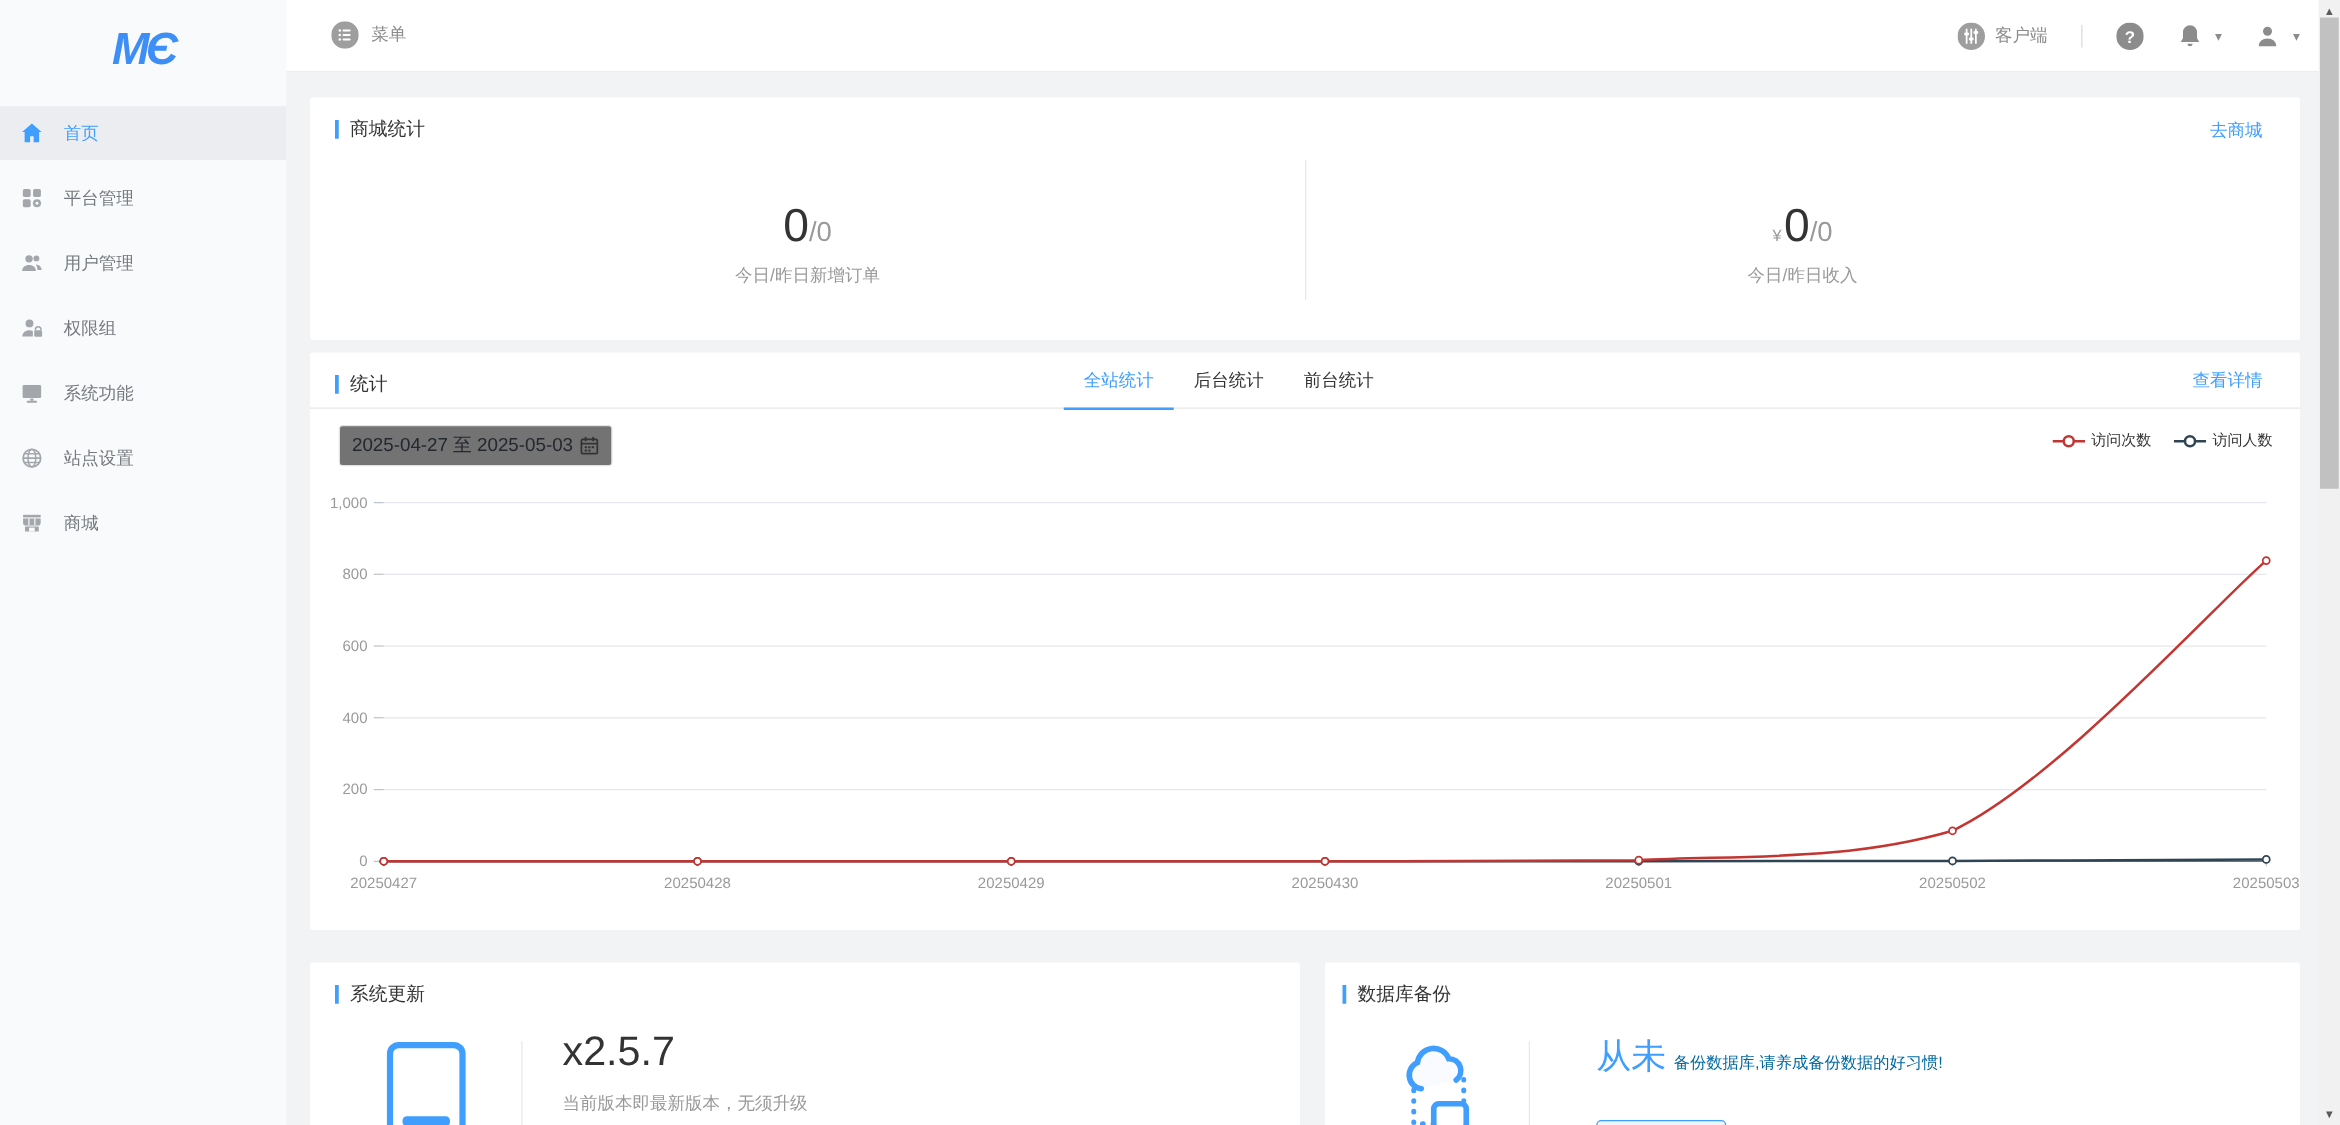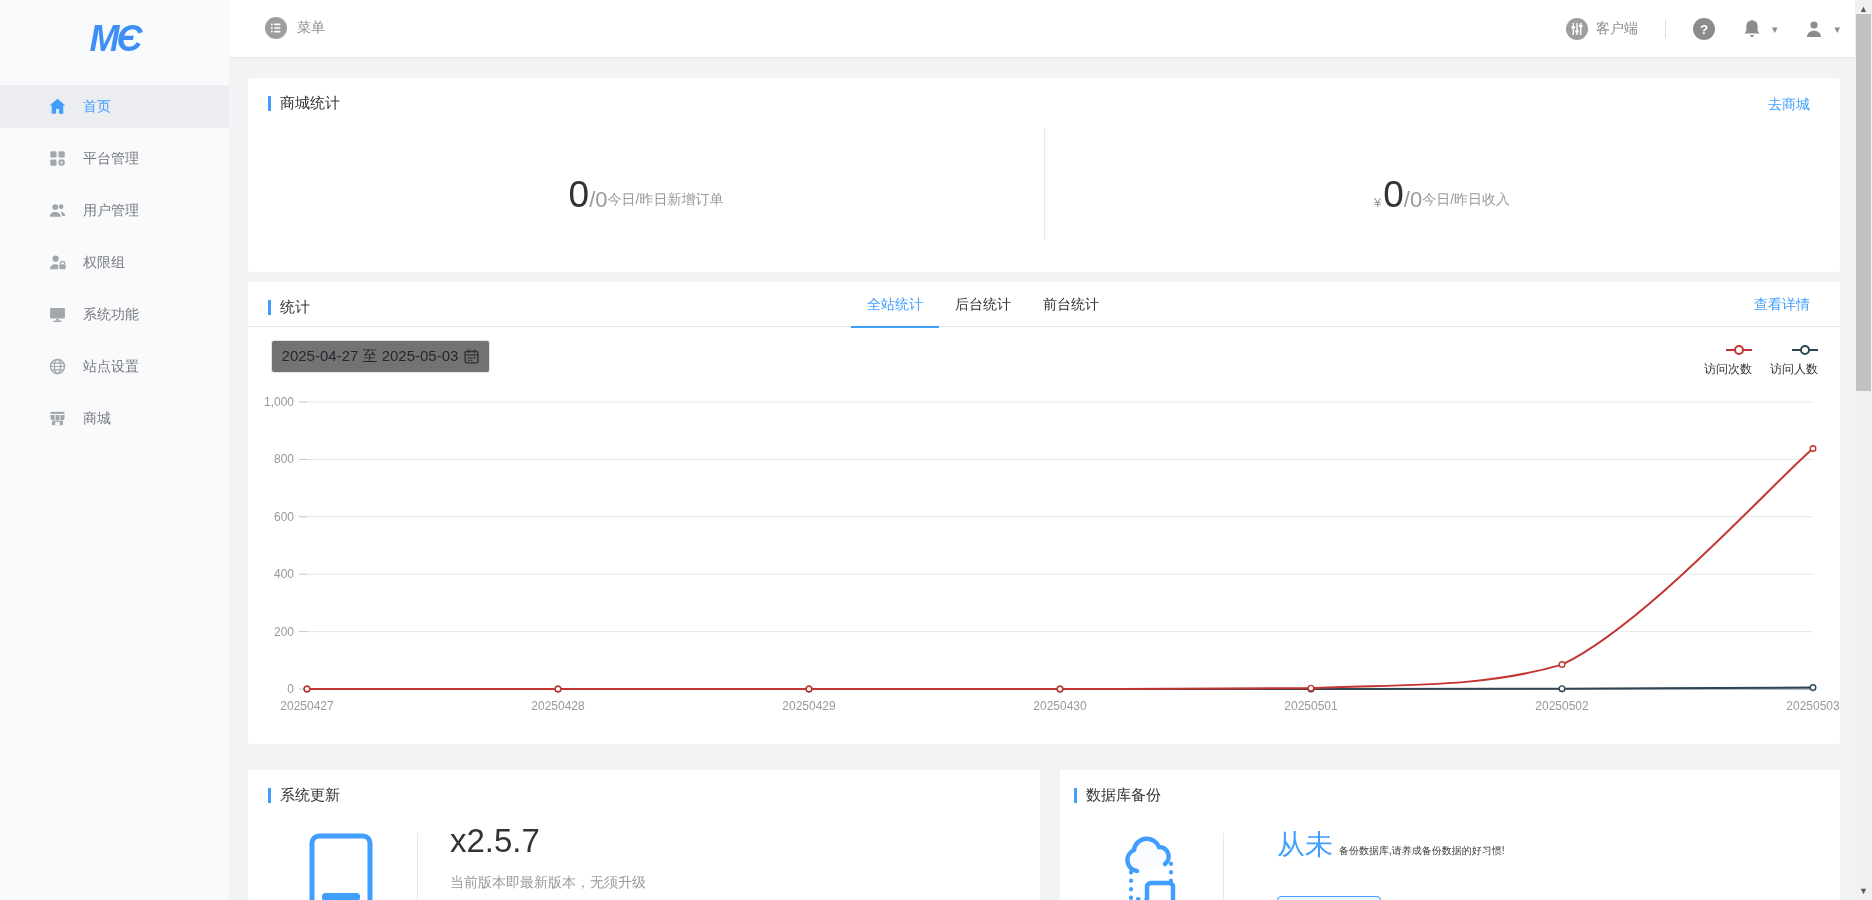--- a/index.html
+++ b/index.html
@@ -7,21 +7,21 @@
     font-family:"Liberation Sans","DejaVu Sans",sans-serif; }
 
   
   .sidebar { position:absolute; left:0; top:0; width:229px; height:900px;
     background:#f9fafb; z-index:5; }
   .logo { position:absolute; left:0; top:18px; width:229px; text-align:center;
     font-size:36px; font-weight:800; font-style:italic; color:#3d8ef7;
     letter-spacing:-3px; }
   .side-nav { position:absolute; top:85px; left:0; width:229px; }
   .side-item { height:43px; margin-bottom:9px; display:flex; align-items:center;
-    padding-left:48px; cursor:pointer; color:#76797e; font-size:14px; }
+    padding-left:16px; cursor:pointer; color:#76797e; font-size:14px; }
   .side-item svg { width:19px; height:19px; margin-right:16px; fill:#a3a6ab; }
   .side-item.active { background:#ebedf0; color:#409eff; }
   .side-item.active svg { fill:#409eff; }
 
   
   .topbar { position:absolute; left:229px; top:0; right:17px; height:58px;
     background:#fff; border-bottom:1px solid #e8e8e8; }
   .menu-btn { position:absolute; left:36px; top:17px; display:flex; align-items:center;
     gap:10px; color:#8c8c8c; font-size:14px; cursor:pointer; }
   .tb-right { position:absolute; right:15px; top:0; height:58px; display:flex;
@@ -38,21 +38,21 @@
   .card-title { position:absolute; left:20px; top:16px; display:flex; align-items:center;
     font-size:15px; color:#333; }
   .card-title::before { content:""; width:3px; height:15px; background:#409eff;
     margin-right:9px; display:inline-block; }
   .blue-link { position:absolute; color:#409eff; font-size:14px; cursor:pointer;
     text-decoration:none; }
 
   
   #card-mall { left:19px; top:20px; width:1592px; height:194px; }
   .stat-row { position:absolute; left:0; top:58px; right:0; bottom:18px; display:flex; }
-  .stat-half { width:50%; display:flex; flex-direction:row; align-items:center;
+  .stat-half { width:50%; display:flex; flex-direction:column; align-items:center;
     justify-content:center; }
   .stat-divider { position:absolute; left:796px; top:50px; height:112px; width:1px;
     background:#e8e8e8; }
   .stat-num { color:#333; }
   .stat-prefix { font-size:13px; color:#999; margin-right:2px; }
   .num-main { font-size:37px; font-weight:500; color:#333; }
   .num-sub { font-size:22px; color:#999; }
   .stat-label { margin-top:10px; font-size:14px; color:#999; }
 
   
@@ -62,36 +62,36 @@
   .tabs { position:absolute; left:603px; top:0; display:flex; }
   .tab { padding:0 16px; line-height:44px; font-size:14px; color:#333; cursor:pointer;
     border-bottom:2px solid transparent; }
   .tab.active { color:#409eff; border-bottom-color:#409eff; }
   .date-input { position:absolute; left:23px; top:58px; width:219px; height:33px;
     background:#737373; border:1px solid #e0e3e8; border-radius:3px; display:flex;
     align-items:center; justify-content:center; gap:6px; font-size:15px; color:#24292f;
     cursor:pointer; }
   .legend { position:absolute; right:22px; top:62px; display:flex; gap:18px;
     align-items:center; font-size:12px; color:#333; }
-  .legend-item { display:flex; align-items:flex-end; gap:5px; cursor:pointer;flex-direction:column; }
+  .legend-item { display:flex; align-items:center; gap:5px; cursor:pointer; }
   #chart-svg { position:absolute; left:0; top:95px; }
   .tick { font-size:12px; fill:#999; font-family:"Liberation Sans",sans-serif; }
 
   
   #card-update { left:19px; top:712px; width:792px; height:188px; }
   #card-backup { left:831px; top:712px; width:780px; height:188px; }
   .v-divider { position:absolute; width:1px; background:#e8e8e8; }
   .update-icon { position:absolute; left:61px; top:63px; }
   .version-big { position:absolute; left:202px; top:52px; font-size:33px; color:#333; }
   .version-desc { position:absolute; left:202px; top:104px; font-size:14px; color:#999; }
   .backup-icon { position:absolute; left:57px; top:61px; }
   .backup-line { position:absolute; left:217px; top:56px; display:flex;
     align-items:baseline; }
   .never-text { font-size:28px; color:#409eff; }
-  .backup-desc { font-size:10px; color:#404040; margin-left:6px; }
+  .backup-desc { font-size:13px; color:#0369a1; margin-left:6px; }
   .backup-btn { position:absolute; left:217px; top:126px; width:104px; height:32px;
     border:1px solid #409eff; background:#edf5ff; border-radius:4px; cursor:pointer; }
 
   
   .scrollbar { position:absolute; right:0; top:0; width:17px; height:900px;
     background:#f1f1f1; z-index:9; }
   .sb-arrow { position:absolute; left:0; width:17px; text-align:center; color:#5a5a5a;
     font-size:9px; line-height:16px; cursor:pointer; }
   .sb-thumb { position:absolute; left:1px; top:14px; width:15px; height:377px;
     background:#c1c1c1; cursor:pointer; }

